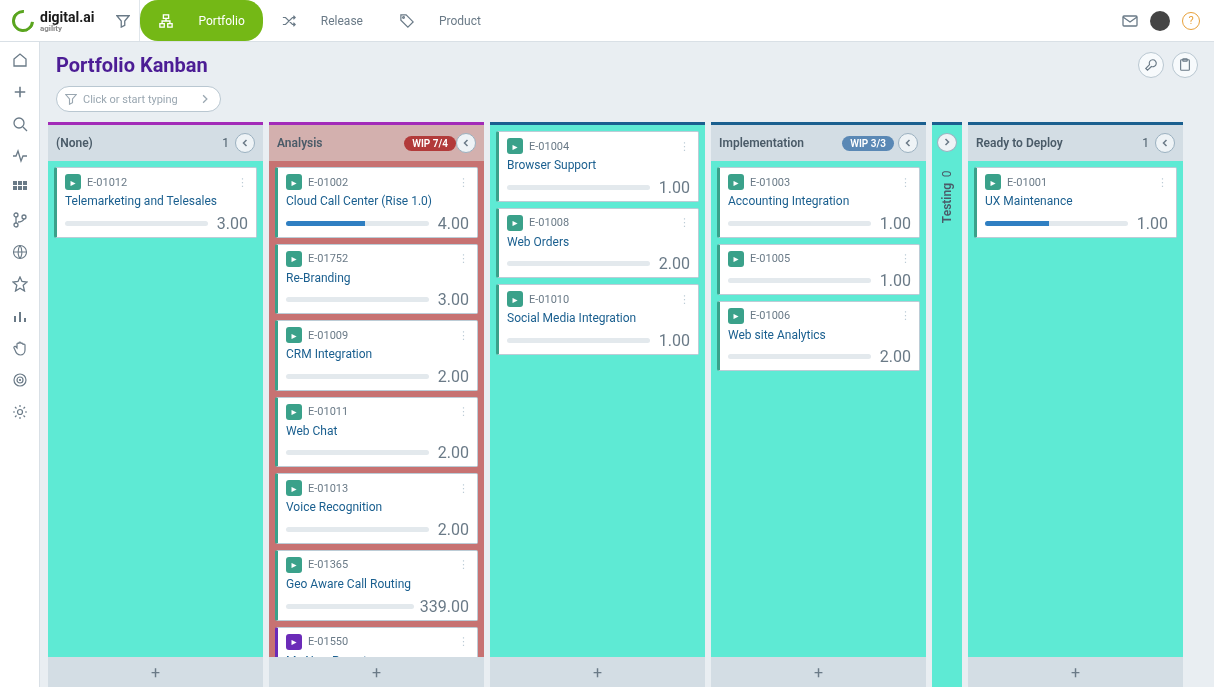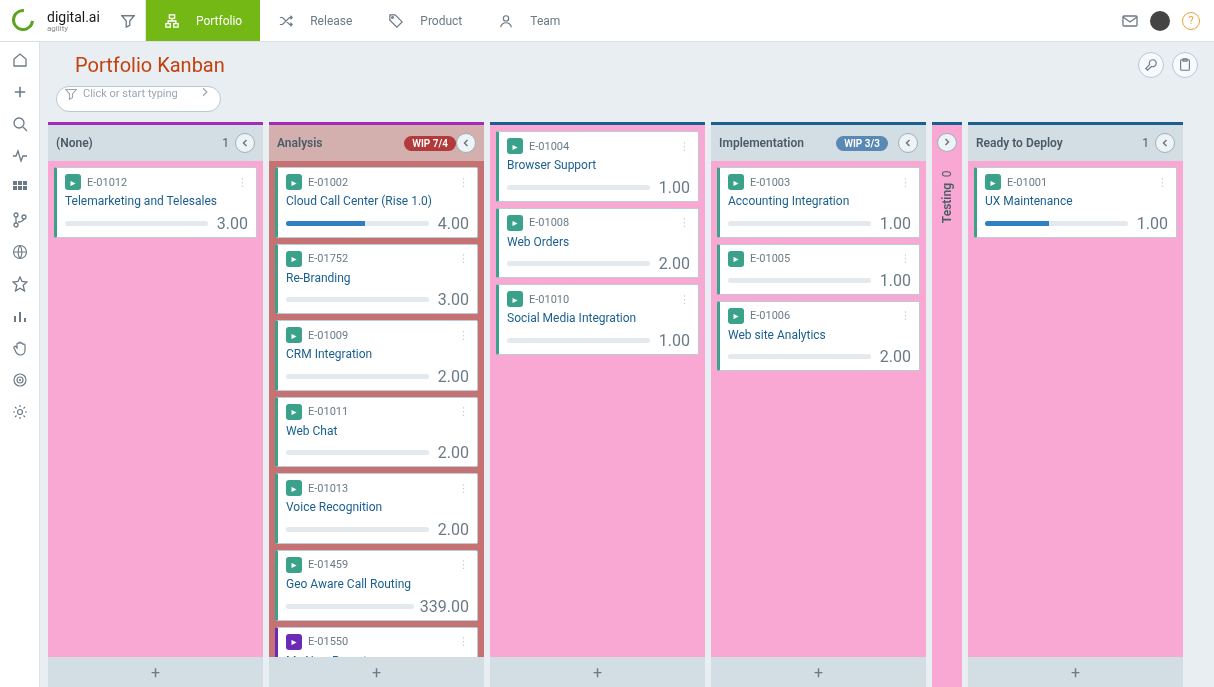--- a/index.html
+++ b/index.html
@@ -1,48 +1,48 @@
 <!DOCTYPE html>
 <html><head>
 <meta charset="utf-8">
 <style>
   * { box-sizing: border-box; margin: 0; padding: 0; }
   body { font-family: -apple-system, "Segoe UI", Roboto, Arial, sans-serif; font-size: 12px; color: #333; background: #e9eef2; width: 1214px; height: 687px; overflow: hidden; }
 
   
   .topbar { display: flex; align-items: center; height: 42px; background: #fff; border-bottom: 1px solid #d9e0e6; }
-  .logo { display: flex; padding: 0 12px; font-weight: 400; color: #1a1a1a; font-size: 14px; gap: 13px; }
+  .logo { display: flex; align-items: center; padding: 0 12px; font-weight: 700; color: #1a1a1a; font-size: 14px; gap: 6px; }
   .logo-swirl { width: 22px; height: 22px; border: 3px solid #5aa51f; border-radius: 50%; border-right-color: transparent; transform: rotate(-40deg); }
   .logo-sub { font-size: 8px; color: #888; display: block; line-height: 1; }
   .breadcrumb { display: flex; align-items: center; height: 100%; padding: 0 14px; gap: 8px; border-left: 1px solid #e0e6eb; border-right: 1px solid #e0e6eb; color: #6a7a87; font-size: 11px; }
   .ic { display: inline-flex; align-items: center; justify-content: center; width: 16px; height: 16px; }
   .filter-toggle { width: 34px; height: 100%; display: flex; align-items: center; justify-content: center; border-right: 1px solid #e0e6eb; color: #6a7a87; cursor: pointer; }
   .nav { display: flex; height: 100%; }
-  .nav-item { display: flex; align-items: center; gap: 16px; padding: 0 18px; color: #6a7a87; font-size: 12px; cursor: pointer; }
+  .nav-item { display: flex; align-items: center; gap: 24px; padding: 0 18px; color: #6a7a87; font-size: 12px; cursor: pointer; border-radius: 18px; }
   .nav-item.active { background: #74b816; color: #fff; }
   .top-right { margin-left: auto; display: flex; align-items: center; gap: 12px; padding-right: 14px; color: #6a7a87; }
   .top-right .avatar { width: 20px; height: 20px; border-radius: 50%; background: #444; }
   .top-right .help { color: #e8a13a; border: 1px solid #e8a13a; border-radius: 50%; width: 18px; height: 18px; display:flex; align-items:center; justify-content:center; font-size:11px; }
 
   
   .rail { position: absolute; left: 0; top: 42px; bottom: 0; width: 40px; background: #fff; border-right: 1px solid #d9e0e6; display: flex; flex-direction: column; align-items: center; padding-top: 10px; gap: 16px; color: #6a7a87; }
   .rail .ic { cursor: pointer; }
 
   
   .page { position: absolute; left: 40px; right: 0; top: 42px; bottom: 0; display: flex; flex-direction: column; }
   .subhead { display: flex; align-items: center; justify-content: space-between; padding: 10px 16px 8px; }
-  .title { font-size: 20px; font-weight: 400; color: #c2410c; margin-left: 19px; }
+  .title { font-size: 20px; font-weight: 700; color: #4c1d95; }
   .tools { display: flex; gap: 8px; }
   .toolbtn { width: 26px; height: 26px; border: 1px solid #b9c7d1; border-radius: 50%; background: #f7fafc; display: flex; align-items: center; justify-content: center; color: #6a7a87; cursor: pointer; }
   .filterbar { padding: 0 16px 10px; }
-  .filterpill { display: inline-flex; align-items: flex-start; gap: 8px; border: 1px solid #b9c7d1; border-radius: 14px; height: 26px; padding: 0 10px 0 8px; background: #fff; color: #9aa7b1; font-size: 11px; width: 165px; justify-content: space-between; }
+  .filterpill { display: inline-flex; align-items: center; gap: 8px; border: 1px solid #b9c7d1; border-radius: 14px; height: 26px; padding: 0 10px 0 8px; background: #fff; color: #9aa7b1; font-size: 11px; width: 165px; justify-content: space-between; }
 
   
   .board { flex: 1; display: flex; padding: 0 8px; gap: 6px; overflow: hidden; }
-  .col { background: #f9a8d4; border-top: 3px solid #1a5f8f; display: flex; flex-direction: column; width: 215px; flex-shrink: 0; }
+  .col { background: #5eead4; border-top: 3px solid #1a5f8f; display: flex; flex-direction: column; width: 215px; flex-shrink: 0; }
   .col.mini { width: 30px; }
   .col.sel { border-top-color: #a22bb8; }
   .colhead { display: flex; align-items: center; justify-content: space-between; padding: 8px 8px; background: #d3dde4; color: #4a5b68; font-size: 12px; font-weight: 600; height: 36px; }
   .colhead .left { display: flex; align-items: center; gap: 8px; }
   .wip { font-size: 10px; font-weight: 600; padding: 2px 8px; border-radius: 10px; }
   .wip.red { background: #b23a3a; color: #fff; }
   .wip.blue { background: #5a88b5; color: #fff; }
   .circle { width: 20px; height: 20px; border: 1px solid #9bb1c0; border-radius: 50%; display: flex; align-items: center; justify-content: center; color: #6a7a87; font-size: 10px; background: #eef3f6; cursor: pointer; }
   .colbody { flex: 1; padding: 6px; display: flex; flex-direction: column; gap: 6px; overflow-y: auto; }
   .col.over .colbody { background: #c77272; }
@@ -105,29 +105,20 @@
       </div>
       <div class="nav-item">
         <span class="ic">
           <svg width="14" height="14" viewBox="0 0 16 16" stroke="currentColor" fill="none" stroke-width="1.4">
             <path d="M1 7V1h6l8 8-6 6z"></path>
             <circle cx="4" cy="4" r="1"></circle>
           </svg>
         </span>
         <span>Product</span>
       </div>
-      <div class="nav-item">
-        <span class="ic">
-          <svg width="14" height="14" viewBox="0 0 16 16" stroke="currentColor" fill="none" stroke-width="1.4">
-            <circle cx="8" cy="5" r="3"></circle>
-            <path d="M2 15c0-3 3-5 6-5s6 2 6 5"></path>
-          </svg>
-        </span>
-        <span>Team</span>
-      </div>
     </div>
   <div class="top-right">
     <span class="ic">
       <svg width="16" height="16" viewBox="0 0 16 16" stroke="currentColor" fill="none" stroke-width="1.3">
           <rect x="1" y="3" width="14" height="10" rx="1"></rect>
           <path d="M1 4l7 5 7-5"></path>
         </svg>
     </span>
     <span class="avatar"></span>
     <span class="help">?</span>
@@ -356,21 +347,21 @@
             <div class="card-bot">
               <div class="prog">
                 <div style="width:0%"></div>
               </div>
               <span class="score">2.00</span>
             </div>
           </div>
           <div class="card">
             <div class="card-top">
               <span class="badge">▸</span>
-              <span>E-01459</span>
+              <span>E-01365</span>
               <span class="menu">⋮</span>
             </div>
             <div class="card-title">Geo Aware Call Routing</div>
             <div class="card-bot">
               <div class="prog">
                 <div style="width:0%"></div>
               </div>
               <span class="score">339.00</span>
             </div>
           </div>
@@ -436,21 +427,21 @@
             </div>
           </div>
         </div>
         <div class="colfoot">+</div>
       </div>
       <div class="col">
         <div class="colhead">
           <div class="left">
             <span>Implementation</span>
           </div>
-          <div style="display:flex;align-items:center;gap:10px">
+          <div style="display:flex;align-items:center;gap:4px">
             <span class="wip blue">WIP 3/3</span>
             <span class="circle">
               <svg width="8" height="8" viewBox="0 0 16 16" stroke="currentColor" fill="none" stroke-width="3">
                 <path d="M11 2L5 8l6 6"></path>
               </svg>
             </span>
           </div>
         </div>
         <div class="colbody">
           <div class="card">

